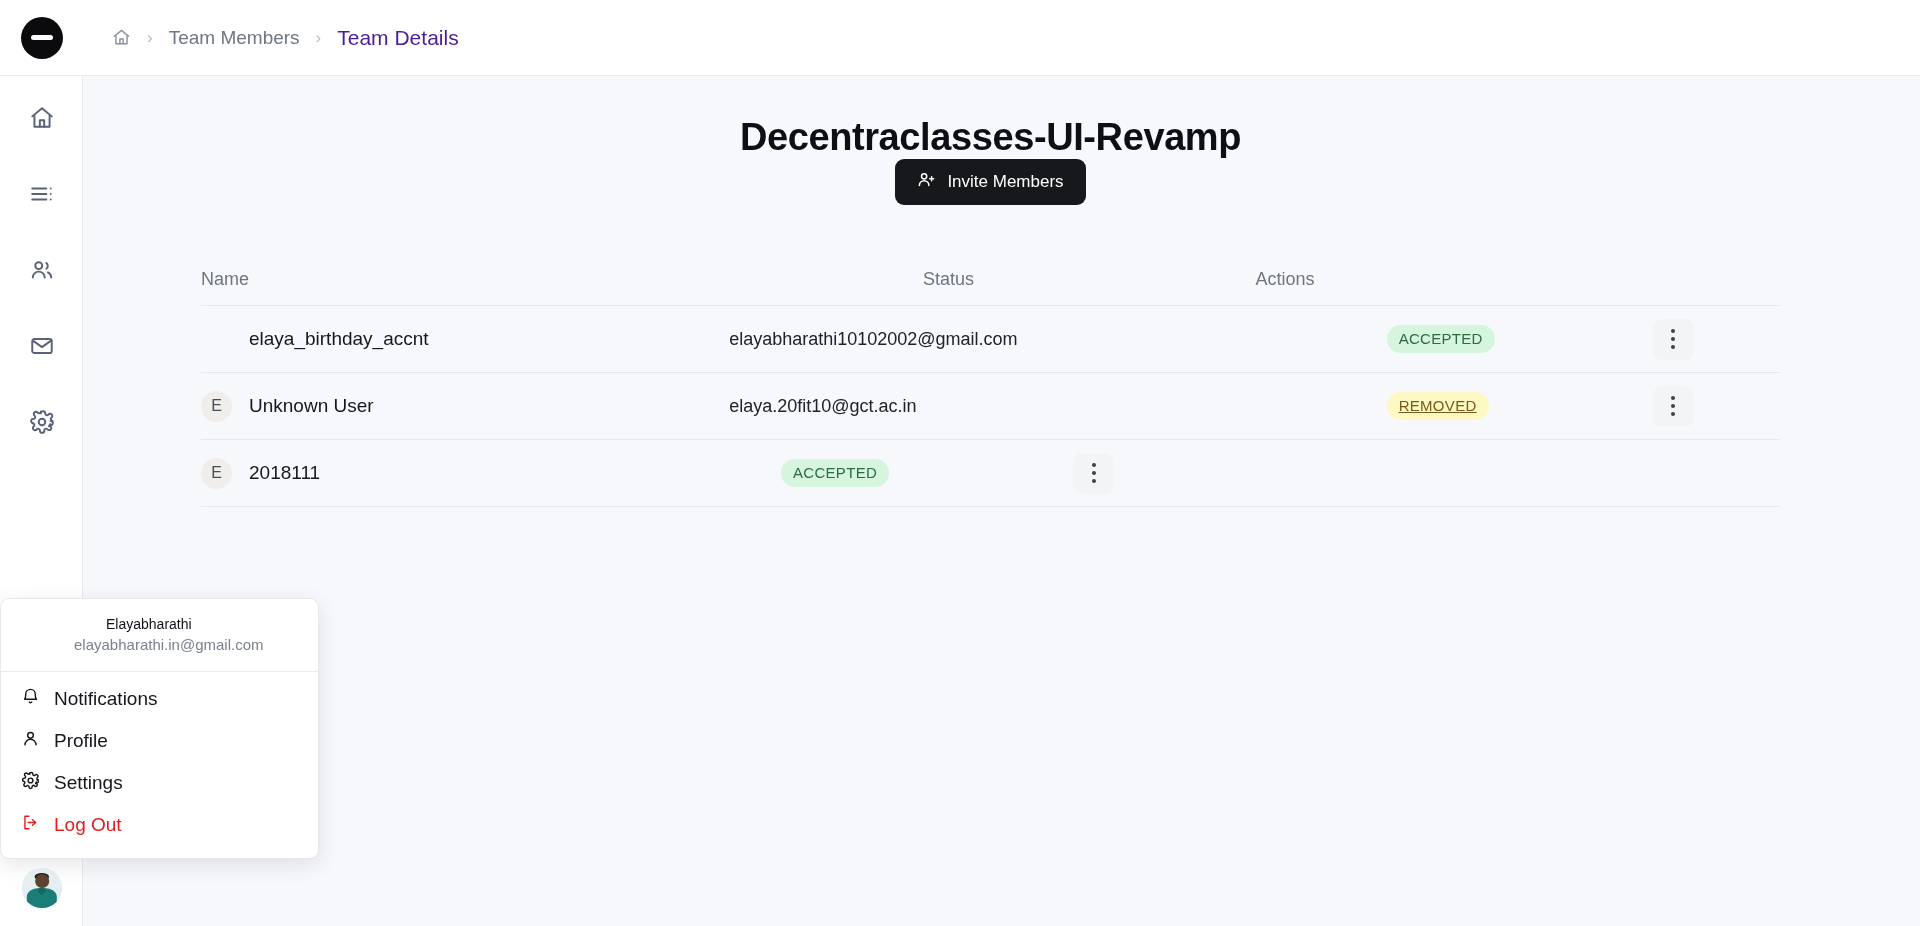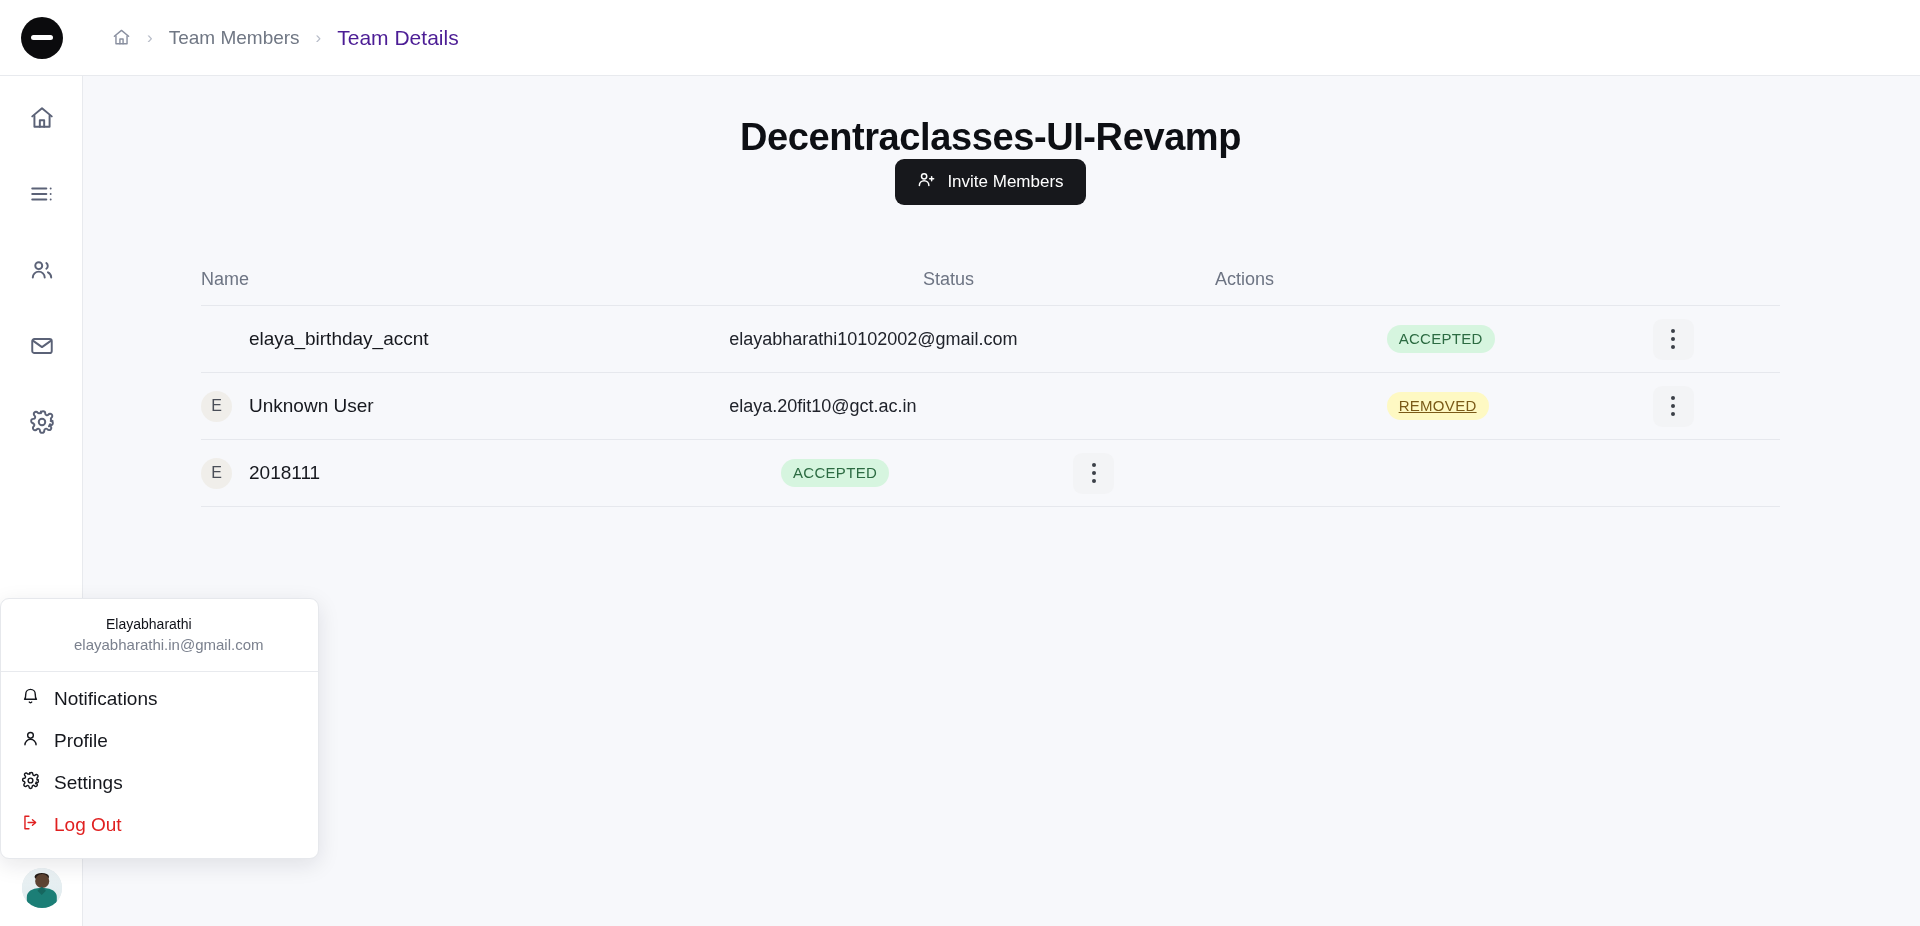--- a/index.html
+++ b/index.html
@@ -119,21 +119,21 @@
     display: flex; align-items: center;
     height: 66px;
   }
   .t-head { height: 52px; }
   .t-head .cell { color: #6d7483; font-size: 18px; }
   .t-rule { height: 1px; background: #e6e8ed; }
 
   .c-name   { width: 580px; display: flex; align-items: center; gap: 17px; }
   .c-email  { width: 722px; }
   .c-status { width: 292px; }
-  .c-act    { width: 140px; }
+  .c-act    { width: 140px; text-align: center; }
 
   .t-body .c-name  { font-size: 19px; color: #16181e; }
   .t-body .c-email { font-size: 18px; color: #20232b; }
 
   .av-img {
     width: 31px; height: 31px; border-radius: 50%;
     overflow: hidden; flex: none;
   }
   .av-art {
     position: relative; width: 100%; height: 100%;

